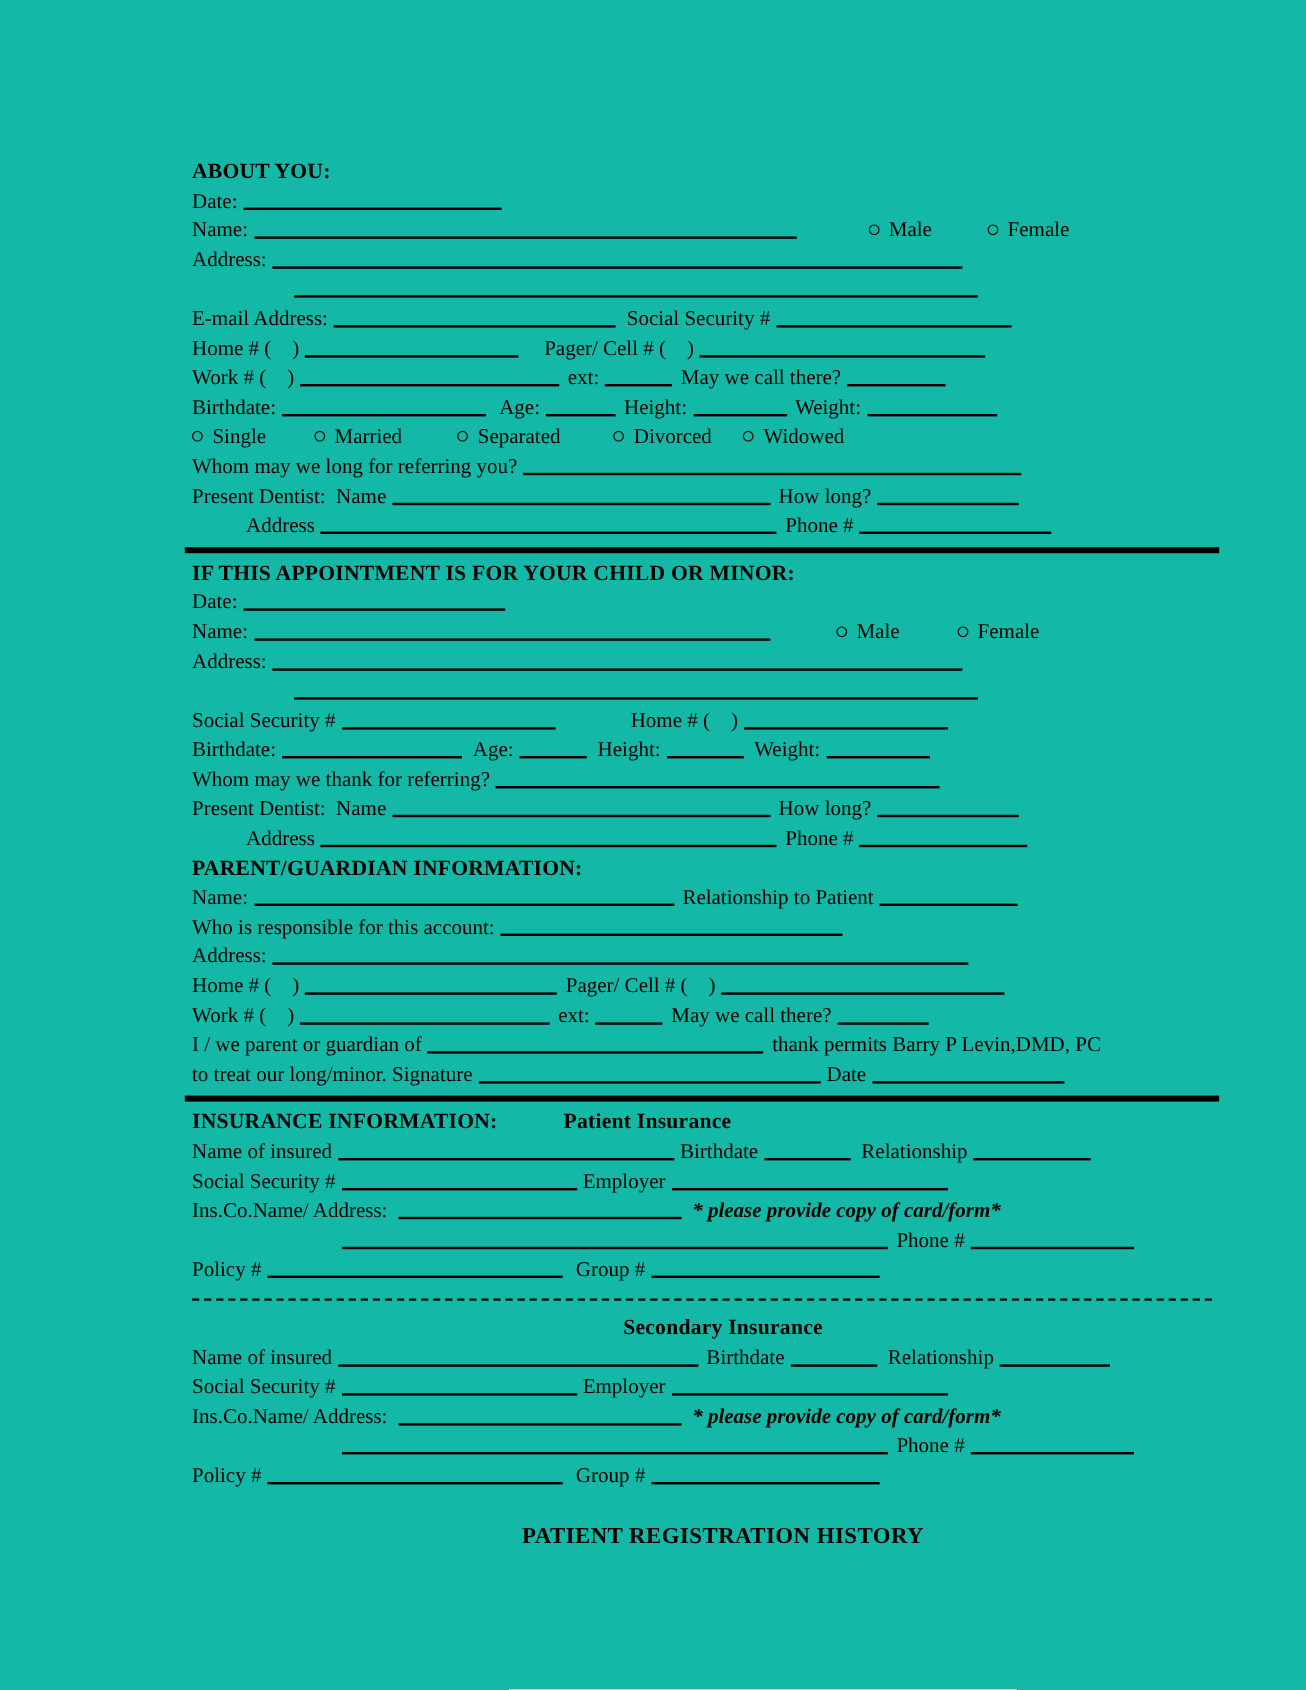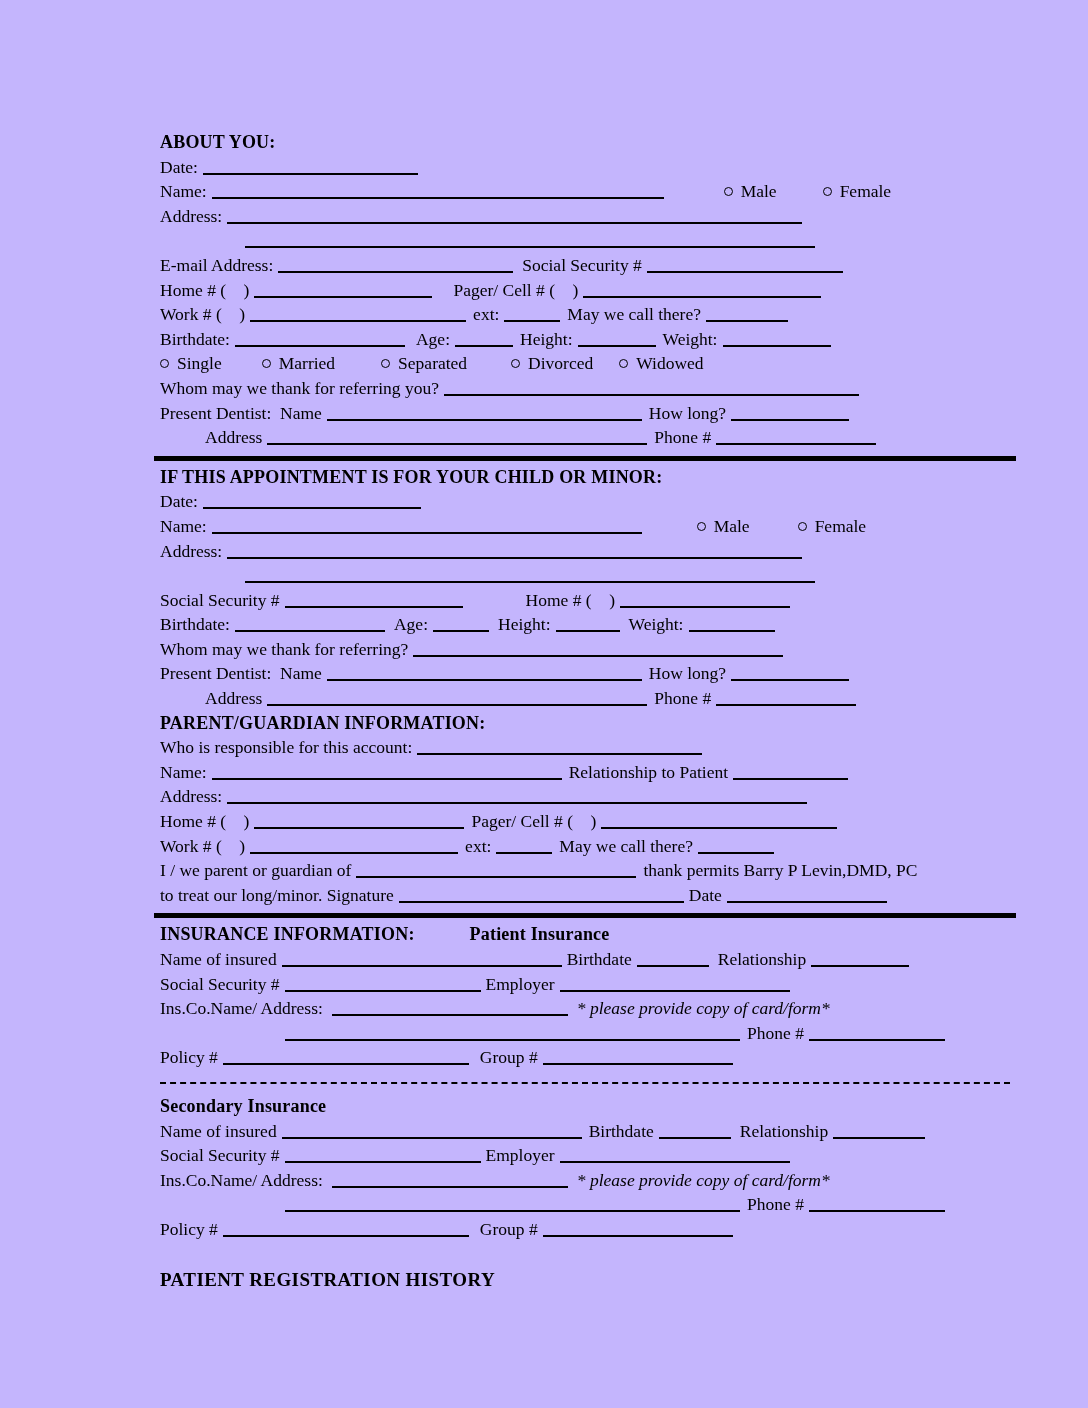--- a/index.html
+++ b/index.html
@@ -1,46 +1,46 @@
 <!DOCTYPE html>
 <html><head>
 <meta charset="utf-8">
 <style>
   html, body { margin: 0; padding: 0; background: #ffffff; }
   .page {
     position: relative;
     width: 1088px;
     height: 1408px;
-    background: #c4b5fd;
+    background: #14b8a6;
     color: #000000;
     font-family: "Liberation Serif", "DejaVu Serif", serif;
     overflow: hidden;
   }
   .content {
     position: absolute;
     left: 160px;
     top: 130px;
     width: 890px;
   }
   .row {
     white-space: nowrap;
     line-height: 24.6px;
     min-height: 24.6px;
     font-size: 17.5px;
   }
-  .row.center { }
+  .row.center { text-align: center; }
   .label { margin-right: 5px; }
   .heading {
     font-weight: bold;
     font-size: 18px;
     margin-right: 5px;
     letter-spacing: 0.2px;
   }
   .italic {
-    font-weight: normal;
+    font-weight: bold;
     font-style: italic;
     margin-right: 5px;
   }
   .blank {
     display: inline-block;
     height: 13px;
     border-bottom: 2px solid #000;
     vertical-align: -2px;
     margin-right: 5px;
   }
@@ -77,41 +77,41 @@
         <div class="row" data-name="form-row"><span class="heading" data-name="section-heading">ABOUT YOU:</span></div>
         <div class="row" data-name="form-row"><span class="label" data-name="field-label">Date:</span><span class="blank" data-name="blank-line" style="width: 215px;"></span></div>
         <div class="row" data-name="form-row"><span class="label" data-name="field-label">Name:</span><span class="blank" data-name="blank-line" style="width: 452px;"></span><span class="gap" data-name="spacer" style="width: 55px;"></span><span class="radio" data-name="radio-option-male"><span class="circle" data-name="radio-circle-icon"></span><span data-name="radio-label">Male</span></span><span class="gap" data-name="spacer" style="width: 46px;"></span><span class="radio" data-name="radio-option-female"><span class="circle" data-name="radio-circle-icon"></span><span data-name="radio-label">Female</span></span></div>
         <div class="row" data-name="form-row"><span class="label" data-name="field-label">Address:</span><span class="blank" data-name="blank-line" style="width: 575px;"></span></div>
         <div class="row" data-name="form-row" style="padding-left: 85px;"><span class="blank" data-name="blank-line" style="width: 570px;"></span></div>
         <div class="row" data-name="form-row"><span class="label" data-name="field-label">E-mail Address:</span><span class="blank" data-name="blank-line" style="width: 235px;"></span><span class="gap" data-name="spacer" style="width: 4px;"></span><span class="label" data-name="field-label">Social Security #</span><span class="blank" data-name="blank-line" style="width: 196px;"></span></div>
         <div class="row" data-name="form-row"><span class="label" data-name="field-label">Home # (&nbsp;&nbsp;&nbsp;&nbsp;)</span><span class="blank" data-name="blank-line" style="width: 178px;"></span><span class="gap" data-name="spacer" style="width: 16px;"></span><span class="label" data-name="field-label">Pager/ Cell # (&nbsp;&nbsp;&nbsp;&nbsp;)</span><span class="blank" data-name="blank-line" style="width: 238px;"></span></div>
         <div class="row" data-name="form-row"><span class="label" data-name="field-label">Work # (&nbsp;&nbsp;&nbsp;&nbsp;)</span><span class="blank" data-name="blank-line" style="width: 216px;"></span><span class="gap" data-name="spacer" style="width: 2px;"></span><span class="label" data-name="field-label">ext:</span><span class="blank" data-name="blank-line" style="width: 56px;"></span><span class="gap" data-name="spacer" style="width: 2px;"></span><span class="label" data-name="field-label">May we call there?</span><span class="blank" data-name="blank-line" style="width: 82px;"></span></div>
         <div class="row" data-name="form-row"><span class="label" data-name="field-label">Birthdate:</span><span class="blank" data-name="blank-line" style="width: 170px;"></span><span class="gap" data-name="spacer" style="width: 6px;"></span><span class="label" data-name="field-label">Age:</span><span class="blank" data-name="blank-line" style="width: 58px;"></span><span class="gap" data-name="spacer" style="width: 2px;"></span><span class="label" data-name="field-label">Height:</span><span class="blank" data-name="blank-line" style="width: 78px;"></span><span class="gap" data-name="spacer" style="width: 2px;"></span><span class="label" data-name="field-label">Weight:</span><span class="blank" data-name="blank-line" style="width: 108px;"></span></div>
         <div class="row" data-name="form-row"><span class="radio" data-name="radio-option-single"><span class="circle" data-name="radio-circle-icon"></span><span data-name="radio-label">Single</span></span><span class="gap" data-name="spacer" style="width: 40px;"></span><span class="radio" data-name="radio-option-married"><span class="circle" data-name="radio-circle-icon"></span><span data-name="radio-label">Married</span></span><span class="gap" data-name="spacer" style="width: 46px;"></span><span class="radio" data-name="radio-option-separated"><span class="circle" data-name="radio-circle-icon"></span><span data-name="radio-label">Separated</span></span><span class="gap" data-name="spacer" style="width: 44px;"></span><span class="radio" data-name="radio-option-divorced"><span class="circle" data-name="radio-circle-icon"></span><span data-name="radio-label">Divorced</span></span><span class="gap" data-name="spacer" style="width: 26px;"></span><span class="radio" data-name="radio-option-widowed"><span class="circle" data-name="radio-circle-icon"></span><span data-name="radio-label">Widowed</span></span></div>
-        <div class="row" data-name="form-row"><span class="label" data-name="field-label">Whom may we thank for referring you?</span><span class="blank" data-name="blank-line" style="width: 415px;"></span></div>
+        <div class="row" data-name="form-row"><span class="label" data-name="field-label">Whom may we long for referring you?</span><span class="blank" data-name="blank-line" style="width: 415px;"></span></div>
         <div class="row" data-name="form-row"><span class="label" data-name="field-label">Present Dentist:&nbsp; Name</span><span class="blank" data-name="blank-line" style="width: 315px;"></span><span class="gap" data-name="spacer" style="width: 2px;"></span><span class="label" data-name="field-label">How long?</span><span class="blank" data-name="blank-line" style="width: 118px;"></span></div>
         <div class="row" data-name="form-row" style="padding-left: 45px;"><span class="label" data-name="field-label">Address</span><span class="blank" data-name="blank-line" style="width: 380px;"></span><span class="gap" data-name="spacer" style="width: 2px;"></span><span class="label" data-name="field-label">Phone #</span><span class="blank" data-name="blank-line" style="width: 160px;"></span></div>
         <div class="divider-thick" data-name="divider-thick"></div>
       </div>
       <div data-name="section-child-or-minor">
         <div class="row" data-name="form-row"><span class="heading" data-name="section-heading">IF THIS APPOINTMENT IS FOR YOUR CHILD OR MINOR:</span></div>
         <div class="row" data-name="form-row"><span class="label" data-name="field-label">Date:</span><span class="blank" data-name="blank-line" style="width: 218px;"></span></div>
         <div class="row" data-name="form-row"><span class="label" data-name="field-label">Name:</span><span class="blank" data-name="blank-line" style="width: 430px;"></span><span class="gap" data-name="spacer" style="width: 50px;"></span><span class="radio" data-name="radio-option-male"><span class="circle" data-name="radio-circle-icon"></span><span data-name="radio-label">Male</span></span><span class="gap" data-name="spacer" style="width: 48px;"></span><span class="radio" data-name="radio-option-female"><span class="circle" data-name="radio-circle-icon"></span><span data-name="radio-label">Female</span></span></div>
         <div class="row" data-name="form-row"><span class="label" data-name="field-label">Address:</span><span class="blank" data-name="blank-line" style="width: 575px;"></span></div>
         <div class="row" data-name="form-row" style="padding-left: 85px;"><span class="blank" data-name="blank-line" style="width: 570px;"></span></div>
         <div class="row" data-name="form-row"><span class="label" data-name="field-label">Social Security #</span><span class="blank" data-name="blank-line" style="width: 178px;"></span><span class="gap" data-name="spacer" style="width: 58px;"></span><span class="label" data-name="field-label">Home # (&nbsp;&nbsp;&nbsp;&nbsp;)</span><span class="blank" data-name="blank-line" style="width: 170px;"></span></div>
         <div class="row" data-name="form-row"><span class="label" data-name="field-label">Birthdate:</span><span class="blank" data-name="blank-line" style="width: 150px;"></span><span class="gap" data-name="spacer" style="width: 4px;"></span><span class="label" data-name="field-label">Age:</span><span class="blank" data-name="blank-line" style="width: 56px;"></span><span class="gap" data-name="spacer" style="width: 4px;"></span><span class="label" data-name="field-label">Height:</span><span class="blank" data-name="blank-line" style="width: 64px;"></span><span class="gap" data-name="spacer" style="width: 4px;"></span><span class="label" data-name="field-label">Weight:</span><span class="blank" data-name="blank-line" style="width: 86px;"></span></div>
         <div class="row" data-name="form-row"><span class="label" data-name="field-label">Whom may we thank for referring?</span><span class="blank" data-name="blank-line" style="width: 370px;"></span></div>
         <div class="row" data-name="form-row"><span class="label" data-name="field-label">Present Dentist:&nbsp; Name</span><span class="blank" data-name="blank-line" style="width: 315px;"></span><span class="gap" data-name="spacer" style="width: 2px;"></span><span class="label" data-name="field-label">How long?</span><span class="blank" data-name="blank-line" style="width: 118px;"></span></div>
         <div class="row" data-name="form-row" style="padding-left: 45px;"><span class="label" data-name="field-label">Address</span><span class="blank" data-name="blank-line" style="width: 380px;"></span><span class="gap" data-name="spacer" style="width: 2px;"></span><span class="label" data-name="field-label">Phone #</span><span class="blank" data-name="blank-line" style="width: 140px;"></span></div>
       </div>
       <div data-name="section-parent-guardian">
         <div class="row" data-name="form-row"><span class="heading" data-name="section-heading">PARENT/GUARDIAN INFORMATION:</span></div>
+        <div class="row" data-name="form-row"><span class="label" data-name="field-label">Name:</span><span class="blank" data-name="blank-line" style="width: 350px;"></span><span class="gap" data-name="spacer" style="width: 2px;"></span><span class="label" data-name="field-label">Relationship to Patient</span><span class="blank" data-name="blank-line" style="width: 115px;"></span></div>
         <div class="row" data-name="form-row"><span class="label" data-name="field-label">Who is responsible for this account:</span><span class="blank" data-name="blank-line" style="width: 285px;"></span></div>
-        <div class="row" data-name="form-row"><span class="label" data-name="field-label">Name:</span><span class="blank" data-name="blank-line" style="width: 350px;"></span><span class="gap" data-name="spacer" style="width: 2px;"></span><span class="label" data-name="field-label">Relationship to Patient</span><span class="blank" data-name="blank-line" style="width: 115px;"></span></div>
         <div class="row" data-name="form-row"><span class="label" data-name="field-label">Address:</span><span class="blank" data-name="blank-line" style="width: 580px;"></span></div>
         <div class="row" data-name="form-row"><span class="label" data-name="field-label">Home # (&nbsp;&nbsp;&nbsp;&nbsp;)</span><span class="blank" data-name="blank-line" style="width: 210px;"></span><span class="gap" data-name="spacer" style="width: 2px;"></span><span class="label" data-name="field-label">Pager/ Cell # (&nbsp;&nbsp;&nbsp;&nbsp;)</span><span class="blank" data-name="blank-line" style="width: 236px;"></span></div>
         <div class="row" data-name="form-row"><span class="label" data-name="field-label">Work # (&nbsp;&nbsp;&nbsp;&nbsp;)</span><span class="blank" data-name="blank-line" style="width: 208px;"></span><span class="gap" data-name="spacer" style="width: 2px;"></span><span class="label" data-name="field-label">ext:</span><span class="blank" data-name="blank-line" style="width: 56px;"></span><span class="gap" data-name="spacer" style="width: 2px;"></span><span class="label" data-name="field-label">May we call there?</span><span class="blank" data-name="blank-line" style="width: 76px;"></span></div>
         <div class="row" data-name="form-row"><span class="label" data-name="field-label">I / we parent or guardian of</span><span class="blank" data-name="blank-line" style="width: 280px;"></span><span class="gap" data-name="spacer" style="width: 2px;"></span><span class="label" data-name="field-label">thank permits Barry P Levin,DMD, PC</span></div>
         <div class="row" data-name="form-row"><span class="label" data-name="field-label">to treat our long/minor. Signature</span><span class="blank" data-name="blank-line" style="width: 285px;"></span><span class="label" data-name="field-label">Date</span><span class="blank" data-name="blank-line" style="width: 160px;"></span></div>
         <div class="divider-thick" data-name="divider-thick"></div>
       </div>
       <div data-name="section-insurance-primary">
         <div class="row" data-name="form-row"><span class="heading" data-name="section-heading">INSURANCE INFORMATION:</span><span class="gap" data-name="spacer" style="width: 50px;"></span><span class="heading" data-name="section-heading">Patient Insurance</span></div>
         <div class="row" data-name="form-row"><span class="label" data-name="field-label">Name of insured</span><span class="blank" data-name="blank-line" style="width: 280px;"></span><span class="label" data-name="field-label">Birthdate</span><span class="blank" data-name="blank-line" style="width: 72px;"></span><span class="gap" data-name="spacer" style="width: 4px;"></span><span class="label" data-name="field-label">Relationship</span><span class="blank" data-name="blank-line" style="width: 98px;"></span></div>

